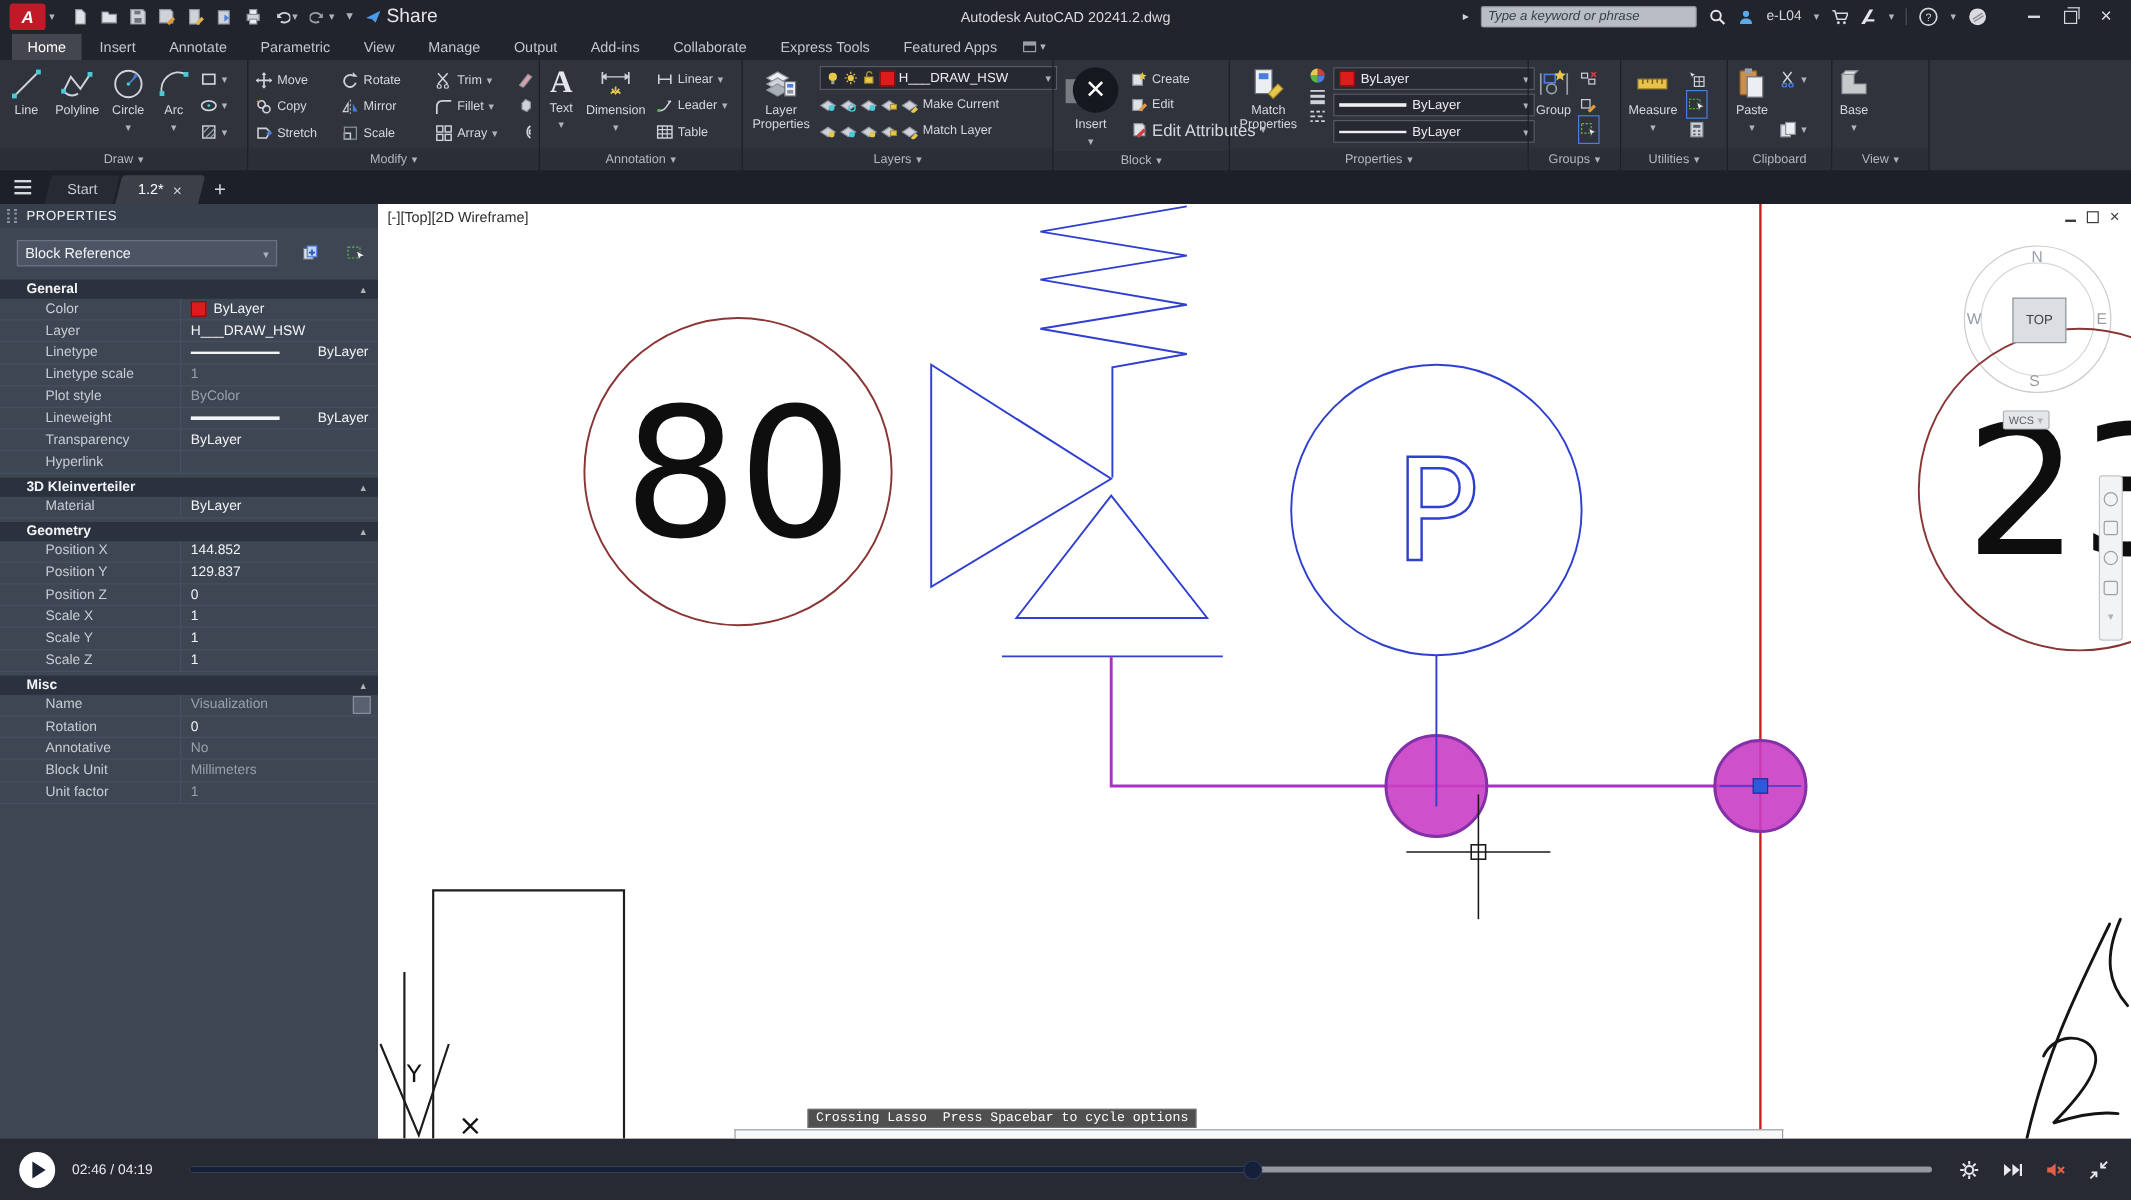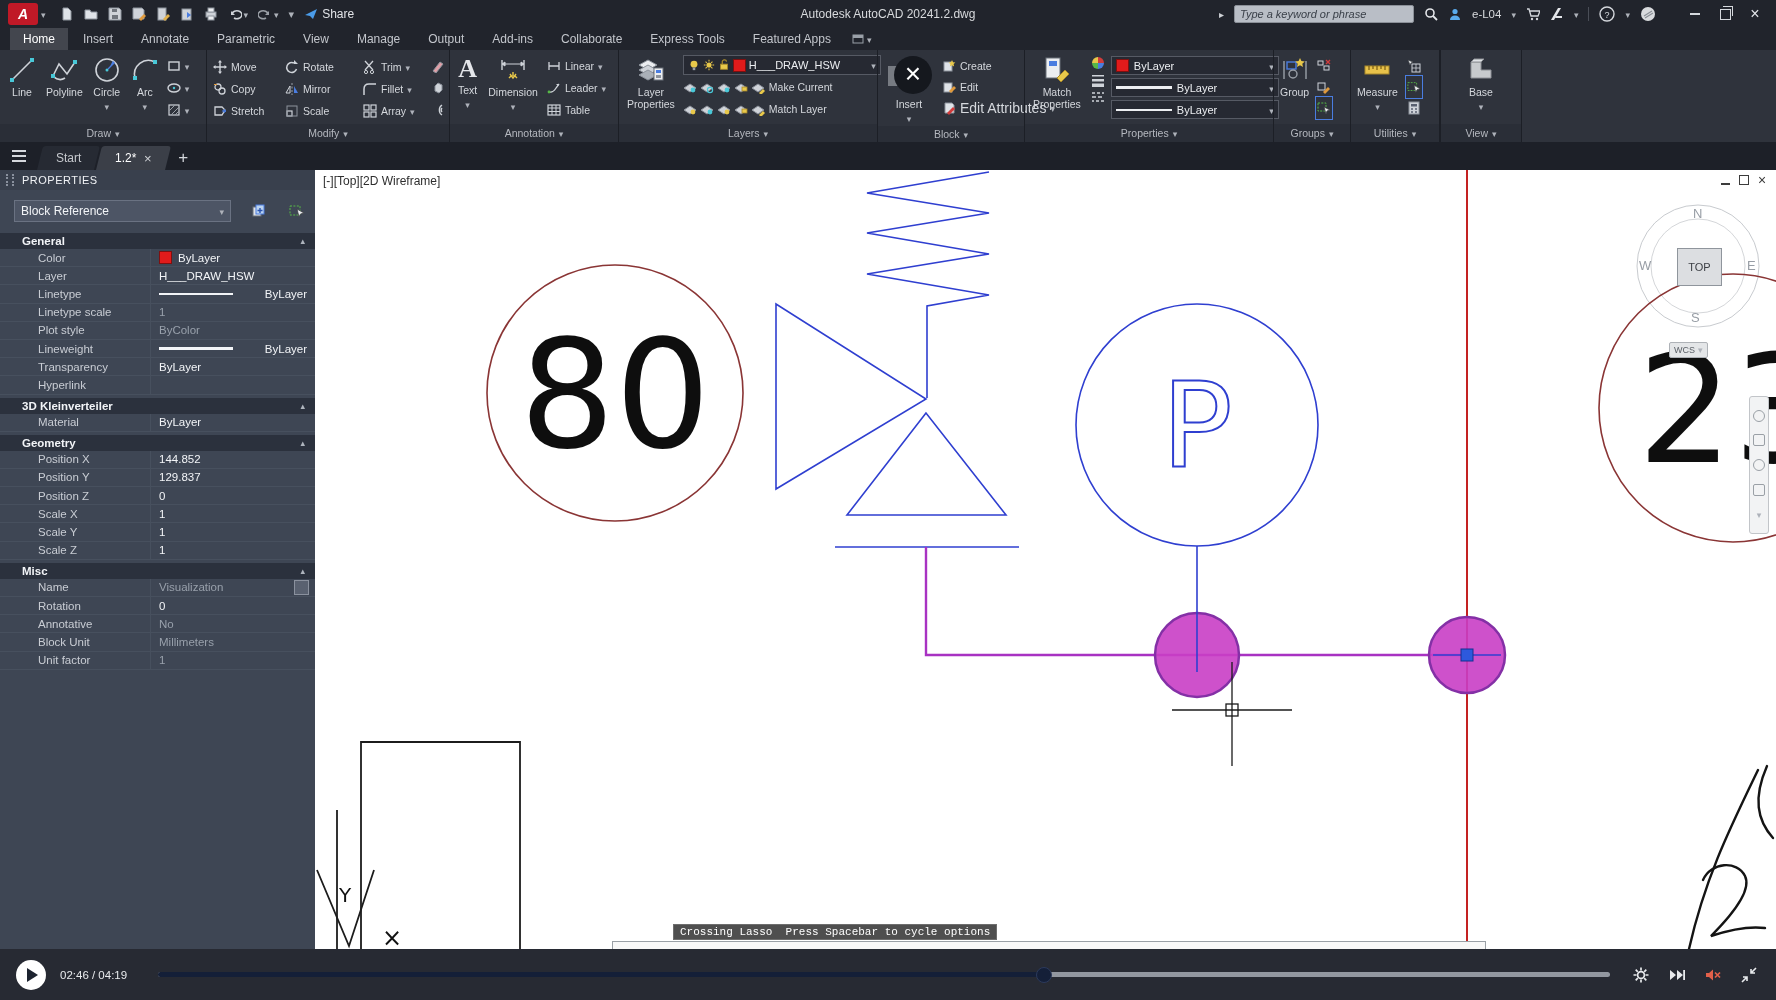--- a/index.html
+++ b/index.html
@@ -10,21 +10,21 @@
   .icb{width:28px;height:28px;flex:none}
   .i-caret::after{content:"▾";color:#aeb2ba;font-size:9px;line-height:1}
   .i-caret.lg::after{font-size:11px}
   
   .titlebar{height:28px;display:flex;align-items:center;background:#21242c;position:relative;z-index:5}
   .appbadge{width:30px;height:22px;margin-left:8px;background:#c01927;border-radius:3px;
             display:flex;align-items:center;justify-content:center}
   .appbadge::after{content:"A";color:#fff;font-weight:bold;font-size:14px;font-style:italic}
   .qat{display:flex;align-items:center;gap:10px;margin-left:14px}
   .qat .btn{display:flex;align-items:center;gap:2px}
-  .share-lbl{color:#e2e4e8;font-size:12px;margin-left:2px}
+  .share-lbl{color:#e2e4e8;font-size:16px;margin-left:2px}
   .title-center{position:absolute;left:50%;transform:translateX(-50%);display:flex;
                 font-size:12px;color:#d8dadd;white-space:nowrap}
   .tb-right{position:absolute;right:0;top:0;height:28px;display:flex;align-items:center;gap:10px;padding-right:6px}
   .chevR::after{content:"▸";color:#cfd2d6;font-size:10px}
   .searchbox{width:168px;height:16px;background:#b9bec6;border:1px solid #8b9098;border-radius:2px;
              font-style:italic;font-size:11px;color:#343a44;padding:0 5px;outline:none;font-family:"Liberation Sans",sans-serif}
   .searchbox::placeholder{color:#3a4049}
   .userlbl{color:#d8dadd;font-size:11.5px}
   .tb-sep{width:1px;height:14px;background:#4a4e57}
   .winbtns{display:flex;margin-left:14px}
@@ -1036,24 +1036,52 @@
           </div>
       </div>
     </div>
     <div class="plabel">
         <span>Utilities</span>
         <span class="i-caret"></span>
       </div>
   </div>
   <div class="psep"></div>
 
+  <div class="panel" style="width:86px">
+    <div class="pbody" style="gap:3px;padding-left:2px">
+      <div class="bigbtn">
+          <svg class="icb">
+            <use href="#s-paste"></use>
+          </svg>
+          <span class="blabel">Paste</span>
+          <span class="i-caret"></span>
+        </div>
+      <div class="minicol" style="height:62px">
+        <div class="srow">
+            <svg class="ic">
+              <use href="#s-cut"></use>
+            </svg>
+            <span class="i-caret"></span>
+          </div>
+        <div class="srow">
+            <svg class="ic">
+              <use href="#s-copyd"></use>
+            </svg>
+            <span class="i-caret"></span>
+          </div>
+      </div>
+    </div>
+    <div class="plabel">
+        <span>Clipboard</span>
+      </div>
+  </div>
   <div class="psep"></div>
 
   <div class="panel" style="width:80px">
-    <div class="pbody" style="justify-content:center;width:100%">
+    <div class="pbody" style="width:100%">
       <div class="bigbtn">
           <svg class="icb">
             <use href="#s-base"></use>
           </svg>
           <span class="blabel">Base</span>
           <span class="i-caret"></span>
         </div>
     </div>
     <div class="plabel">
         <span>View</span>

